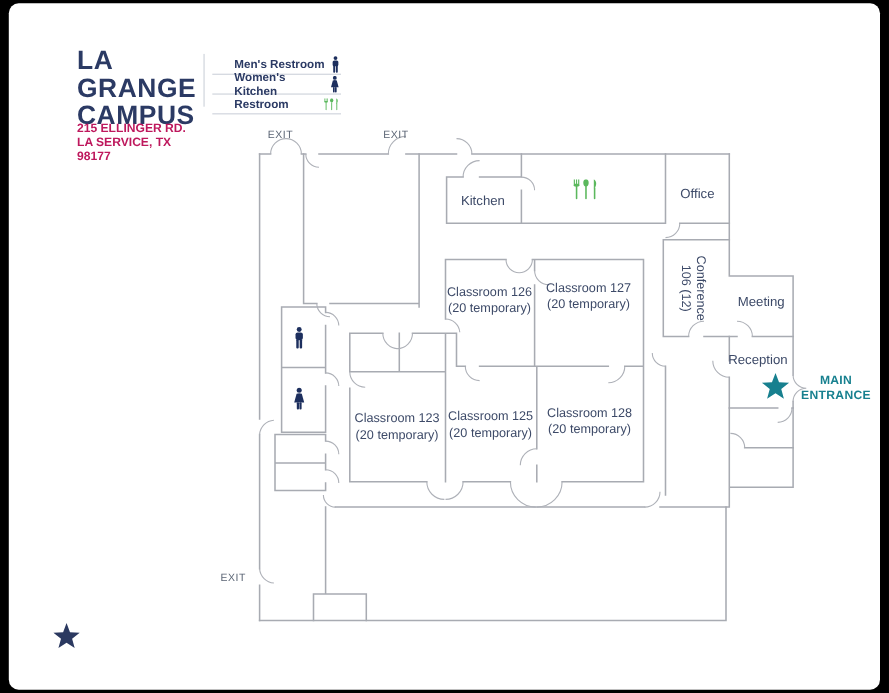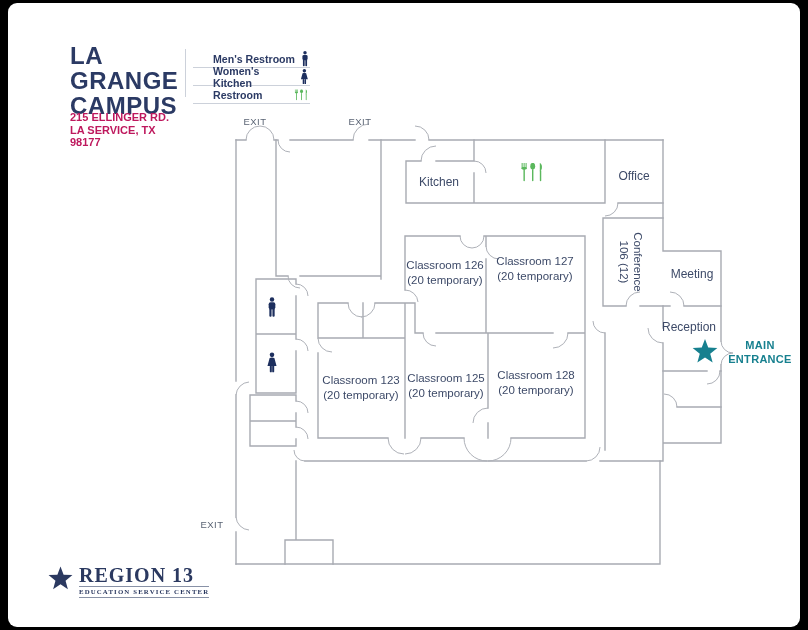--- a/index.html
+++ b/index.html
@@ -195,20 +195,16 @@
       <path fill="#17808f" transform="translate(697,349)" d="M0,-13 L3.23,-4.45 L12.36,-4.02 L5.23,1.70 L7.64,10.52 L0,5.5 L-7.64,10.52 L-5.23,1.70 L-12.36,-4.02 L-3.23,-4.45 Z"></path>
       <text class="entrance-label" x="752" y="346">MAIN</text>
       <text class="entrance-label" x="752" y="360">ENTRANCE</text>
     </g>
   </svg>
 
   <div class="logo">
     <svg width="29" height="30" viewBox="-15 -15 30 30">
       <path fill="#2b3960" d="M0,-13 L3.23,-4.45 L12.36,-4.02 L5.23,1.70 L7.64,10.52 L0,5.5 L-7.64,10.52 L-5.23,1.70 L-12.36,-4.02 L-3.23,-4.45 Z"></path>
     </svg>
-    <div class="logo-text">
-      <div class="logo-title">REGION 13</div>
-      <div class="logo-sub">EDUCATION SERVICE CENTER</div>
-    </div>
   </div>
 
 </div>
 </div>
 
 </body></html>

